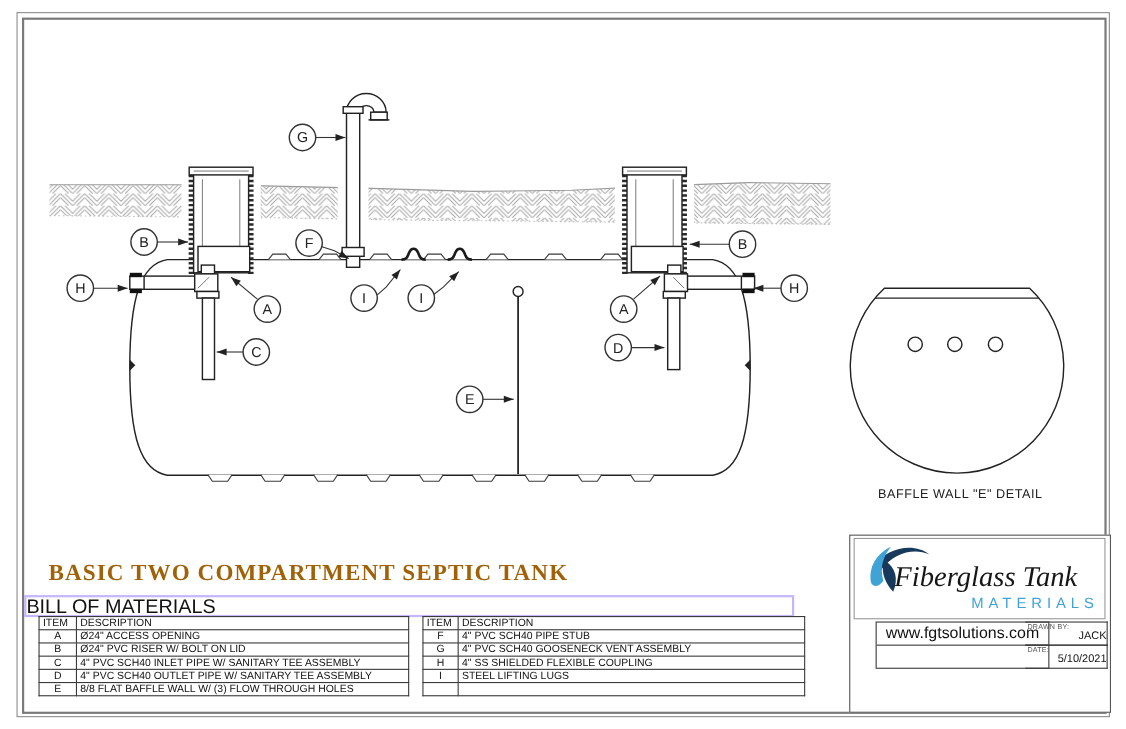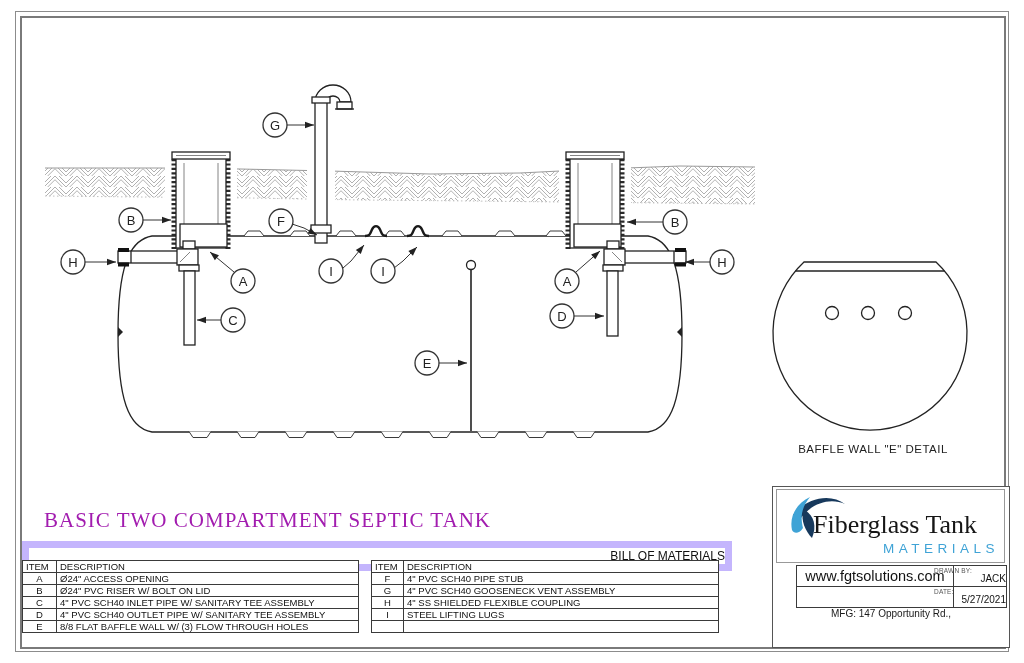--- a/index.html
+++ b/index.html
@@ -20,37 +20,37 @@
   .bumpln { stroke:#3a3a3a; stroke-width:1; fill:#fff; }
   .lug  { stroke:#1a1a1a; stroke-width:2.4; fill:#fff; }
   .leader { stroke:#333; stroke-width:1; fill:none; }
   .callout-circle { stroke:#333; stroke-width:1.3; fill:#fff; }
   .callout-letter { font-size:13px; fill:#222; text-anchor:middle; }
   .detail-caption { font-size:11.5px; fill:#222; text-anchor:middle; letter-spacing:0.5px; }
   .hatch-top { stroke:#9a9a9a; stroke-width:1; fill:none; }
   .hatch-bot { stroke:#c0c0c0; stroke-width:1; stroke-dasharray:1.5 2.5; fill:none; }
 
   .sheet-title { position:absolute; left:44px; top:508px; font-family:"Liberation Serif", serif;
-    font-weight:normal; font-size:21px; letter-spacing:1px; color:#a21caf; white-space:nowrap; }
+    font-weight:bold; font-size:21px; letter-spacing:1px; color:#a16207; white-space:nowrap; }
 
   
   .bom-header { position:absolute; left:22px; top:541px; width:696px; height:16px;
-    border:7px solid #c4b5fd; text-align:right; font-size:12px; line-height:16px; }
-  table.bom { position:absolute; border-collapse:collapse; table-layout:fixed; background:#fff; }
+    border:2px solid #c4b5fd; text-align:left; font-size:18px; line-height:16px; }
+  table.bom { position:absolute; border-collapse:collapse; table-layout:fixed; background:#fff;margin-left:13px; }
   table.bom td, table.bom th { border:1px solid #3a3a3a; font-size:9.5px; font-weight:normal;
     height:11px; line-height:11px; padding:0 3px; white-space:nowrap; overflow:hidden; text-align:left; }
   table.bom .item-cell { text-align:center; padding:0; }
   #bom-left  { left:22px;  top:560px; width:337px; }
   #bom-right { left:371px; top:560px; width:348px; }
 
   
   .tblock { position:absolute; left:772px; top:486px; width:236px; height:160px; border:1.5px solid #555; background:#fff; }
   .logo-box { position:absolute; left:3px; top:2px; width:227px; height:72px; border:1px solid #999; }
   .brand-name { position:absolute; left:36px; top:20px; font-family:"Liberation Serif", serif;
-    font-size:26px; color:#161616; white-space:nowrap; }
+    font-size:26px; color:#161616; white-space:nowrap;font-style:italic; }
   .brand-sub { position:absolute; right:5px; top:51px; font-size:13.5px; letter-spacing:4.5px;
     color:var(--brand-blue, #3fa3d6); white-space:nowrap; }
   .logo-icon { position:absolute; left:12px; top:3px; }
   .contact-box { position:absolute; left:3px; top:78px; width:156px; height:41px; border:1px solid #3a3a3a;margin-left:20px; }
   .www-row   { height:20px; border-bottom:1px solid #3a3a3a; text-align:center; font-size:14.5px; line-height:20px; }
   .phone-row { height:20px; text-align:center; font-size:14.5px; line-height:20px; }
   .small-box { position:absolute; left:159px; width:74px; height:20px; border:1px solid #3a3a3a; border-left:none; }
   .small-box .lab { position:absolute; left:2px; top:1px; font-size:6.5px; color:#555; letter-spacing:0.2px; }
   .small-box .val { position:absolute; right:0; bottom:2px; font-size:10px; color:#111; }
   .drawn-box { top:78px; }
@@ -353,18 +353,17 @@
   </div>
   <div class="contact-box">
     <div class="www-row">www.fgtsolutions.com</div>
   </div>
   <div class="small-box drawn-box">
     <span class="lab">DRAWN BY:</span>
     <span class="val">JACK</span>
   </div>
   <div class="small-box date-box">
     <span class="lab">DATE:</span>
-    <span class="val">5/27/2021</span>
+    <span class="val">5/10/2021</span>
   </div>
   <div class="mail-box">
-    <div>MFG: 147 Opportunity Rd.,</div>
   </div>
 </div>
 
 </body></html>

